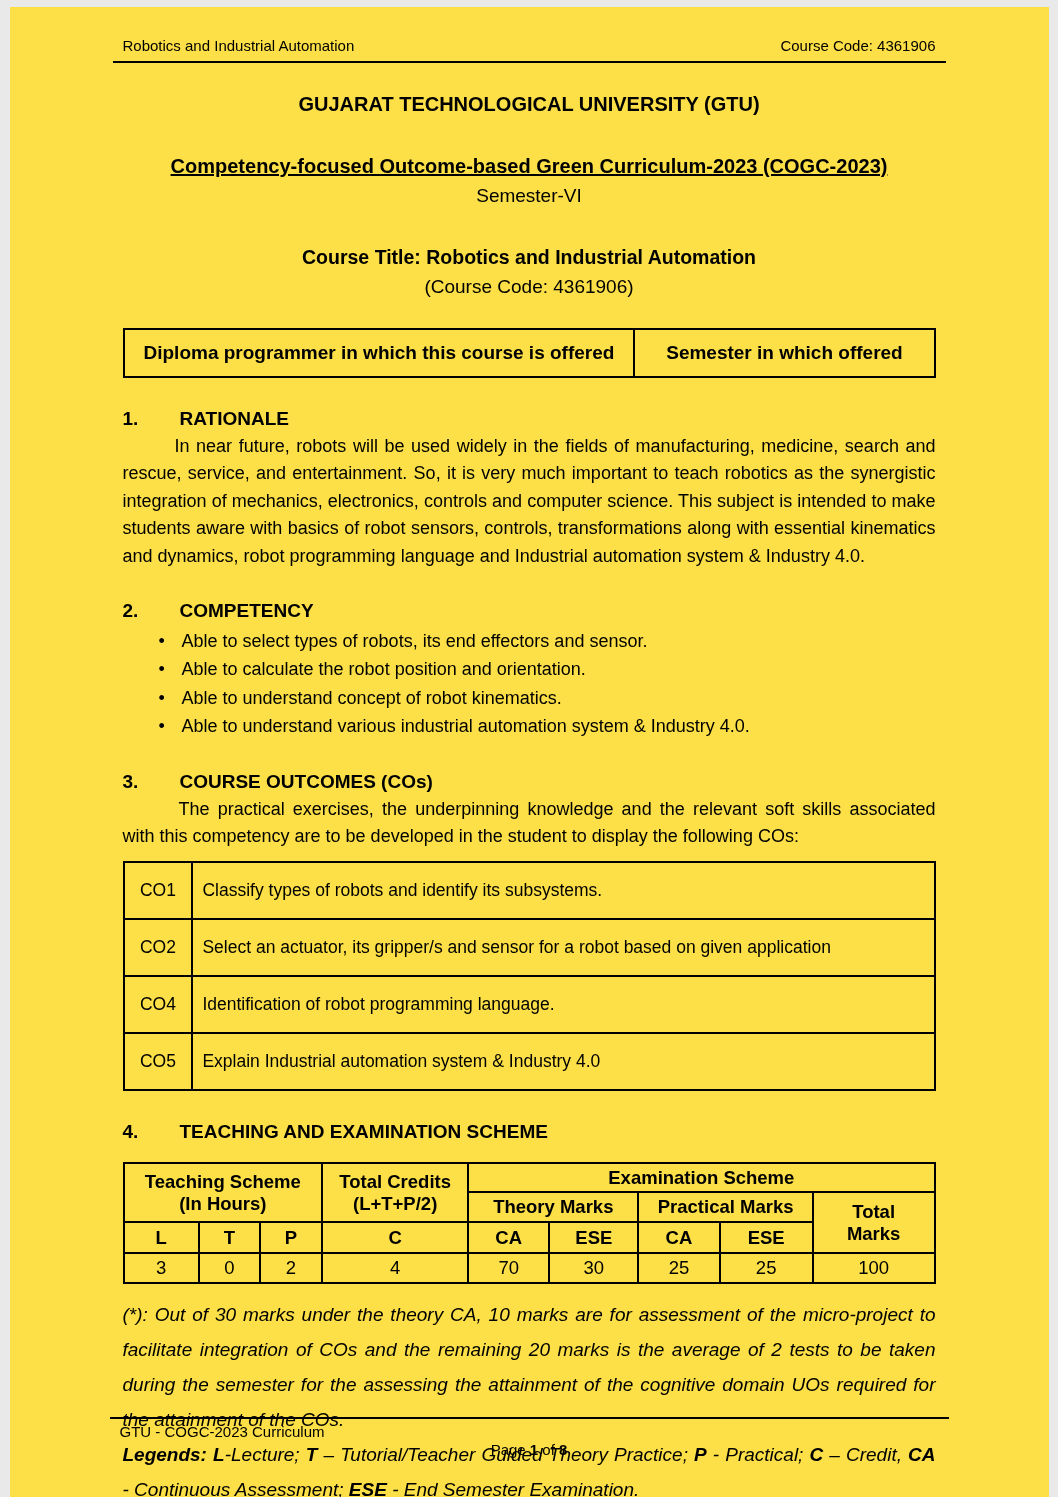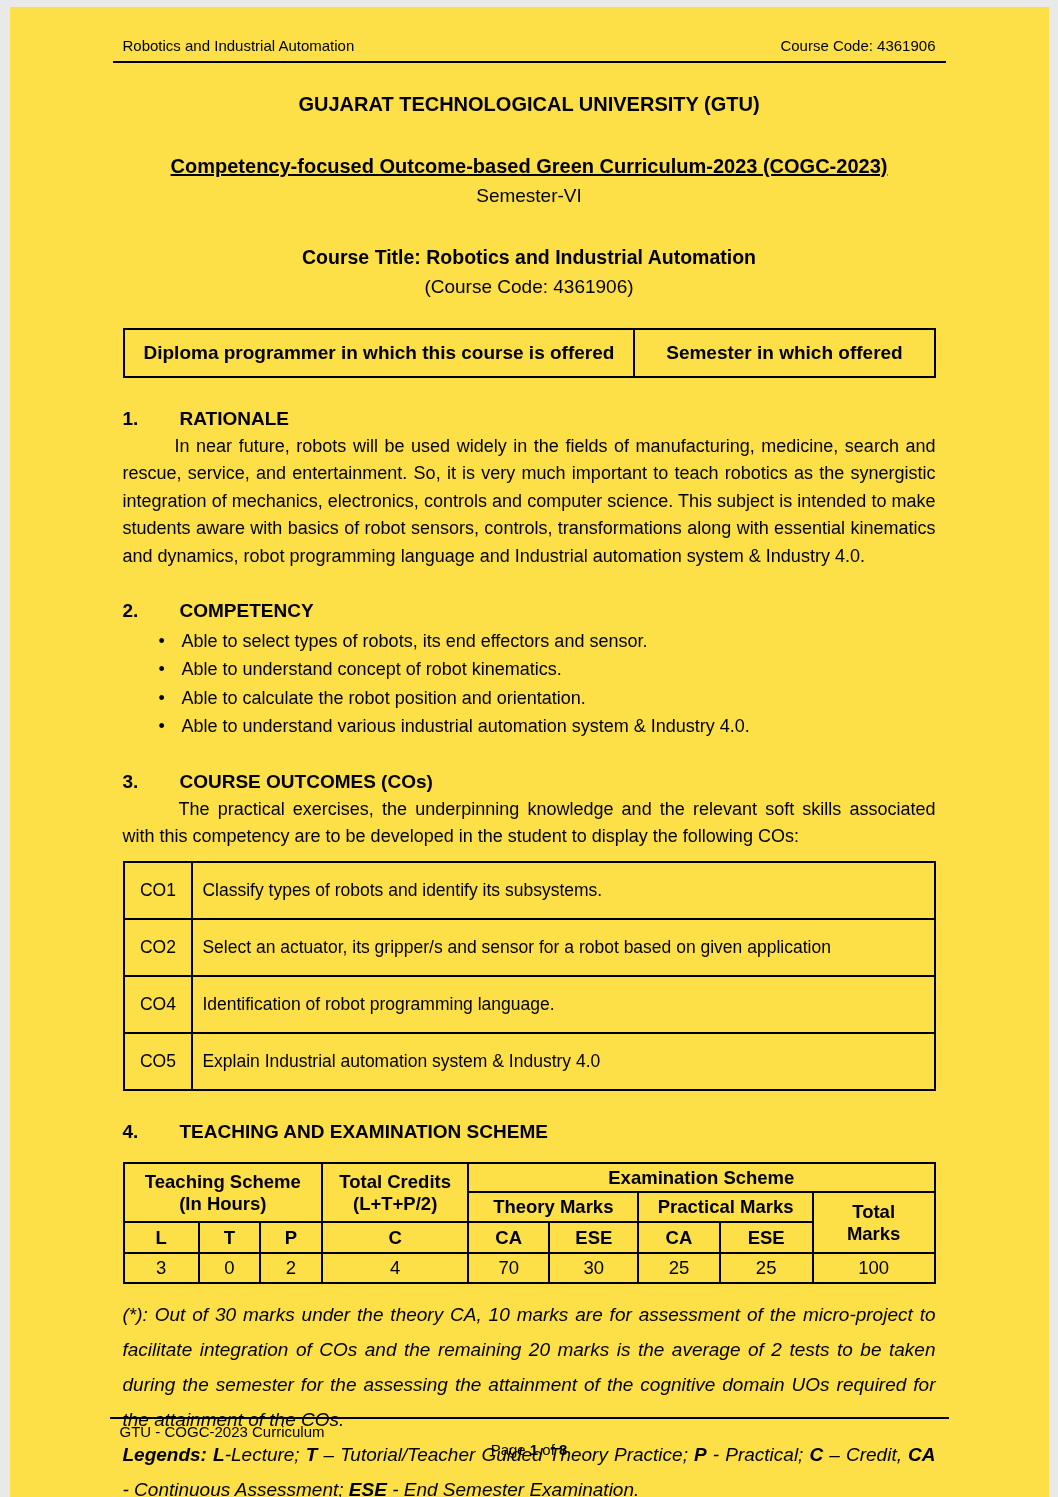--- a/index.html
+++ b/index.html
@@ -110,22 +110,22 @@
     <span class="sec-title">RATIONALE</span>
   </div>
   <p class="body-par ind52">In near future, robots will be used widely in the fields of manufacturing, medicine, search and rescue, service, and entertainment. So, it is very much important to teach robotics as the synergistic integration of mechanics, electronics, controls and computer science. This subject is intended to make students aware with basics of robot sensors, controls, transformations along with essential kinematics and dynamics, robot programming language and Industrial automation system &amp; Industry 4.0.</p>
 
   <div class="sec-heading">
     <span class="sec-num">2.</span>
     <span class="sec-title">COMPETENCY</span>
   </div>
   <ul class="bullet-list">
     <li>Able to select types of robots, its end effectors and sensor.</li>
+    <li>Able to calculate the robot position and orientation.</li>
     <li>Able to understand concept of robot kinematics.</li>
-    <li>Able to calculate the robot position and orientation.</li>
     <li>Able to understand various industrial automation system &amp; Industry 4.0.</li>
   </ul>
 
   <div class="sec-heading">
     <span class="sec-num">3.</span>
     <span class="sec-title">COURSE OUTCOMES (COs)</span>
   </div>
   <p class="body-par ind56">The practical exercises, the underpinning knowledge and the relevant soft skills associated with this competency are to be developed in the student to display the following COs:</p>
   <table class="co-table">
     <colgroup>

